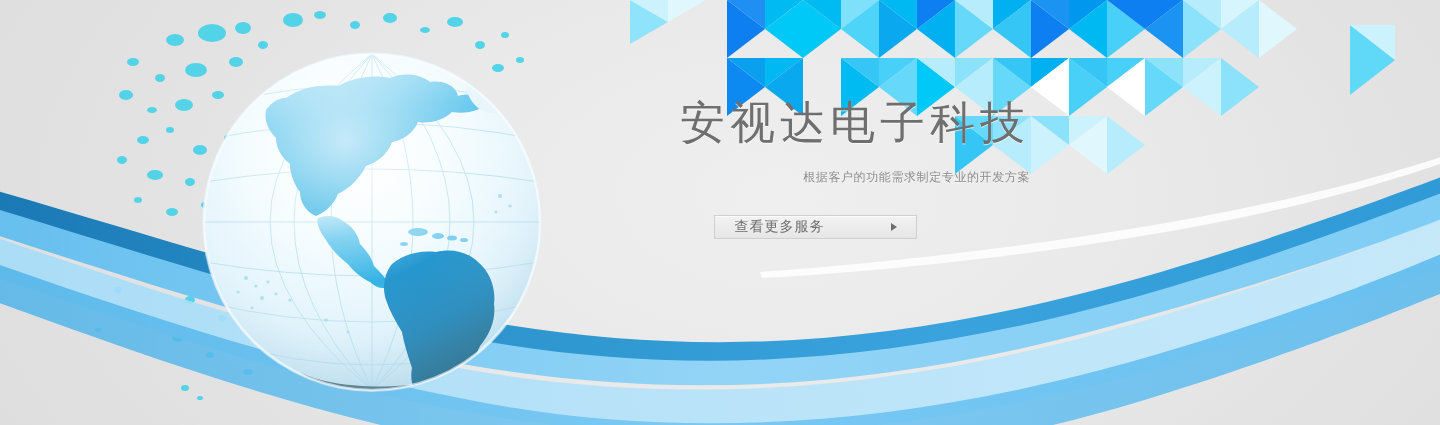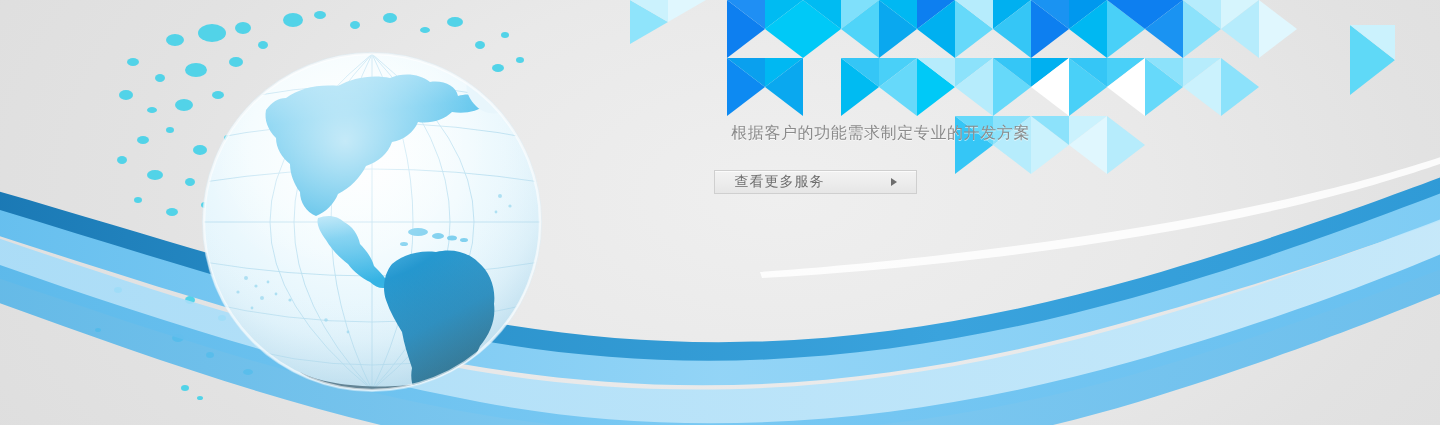--- a/index.html
+++ b/index.html
@@ -18,21 +18,21 @@
     position:absolute;left:600px;top:100px;width:430px;
     text-align:right;
   }
   .title{
     font-size:45px;line-height:1;letter-spacing:5px;
     color:#6f6f6f;font-weight:300;margin:0 0 0 0;
     white-space:nowrap;
     text-shadow:0 1px 0 rgba(255,255,255,.65);
   }
   .sub{
-    margin-top:20px;color:#8b8b8b;font-size:16px;line-height:25px;
+    margin-top:20px;color:#8b8b8b;font-size:12px;line-height:25px;
     letter-spacing:.6px;white-space:nowrap;
     text-shadow:0 1px 0 rgba(255,255,255,.6);
   }
   .btnwrap{margin-top:25px;display:flex;justify-content:center;}
   .cta{
     width:203px;height:24px;box-sizing:border-box;
     display:flex;align-items:center;justify-content:space-between;
     padding:0 19px 0 20px;
     background:linear-gradient(180deg,#f2f2f2 0%,#ececec 55%,#e6e6e6 100%);
     border:1px solid #cfcfcf;
@@ -304,20 +304,21 @@
 
         <circle cx="372" cy="222" r="168" fill="url(#gShade)"></circle>
 
         <path d="M300,372 C330,390 420,392 450,374 C420,396 330,396 300,372 Z" fill="#16384a" opacity="0.55"></path>
       </g>
       <circle cx="372" cy="222" r="168" fill="none" stroke="#ffffff" stroke-width="2.5" opacity="0.6"></circle>
     </g>
   </svg>
 
   <div class="content">
+    <h1 class="title">安视达电子科技</h1>
     <div class="sub">
       <div>根据客户的功能需求制定专业的开发方案</div>
     </div>
     <div class="btnwrap">
       <div class="cta">
         <span>查看更多服务</span>
         <span class="arrow"></span>
       </div>
     </div>
   </div>

